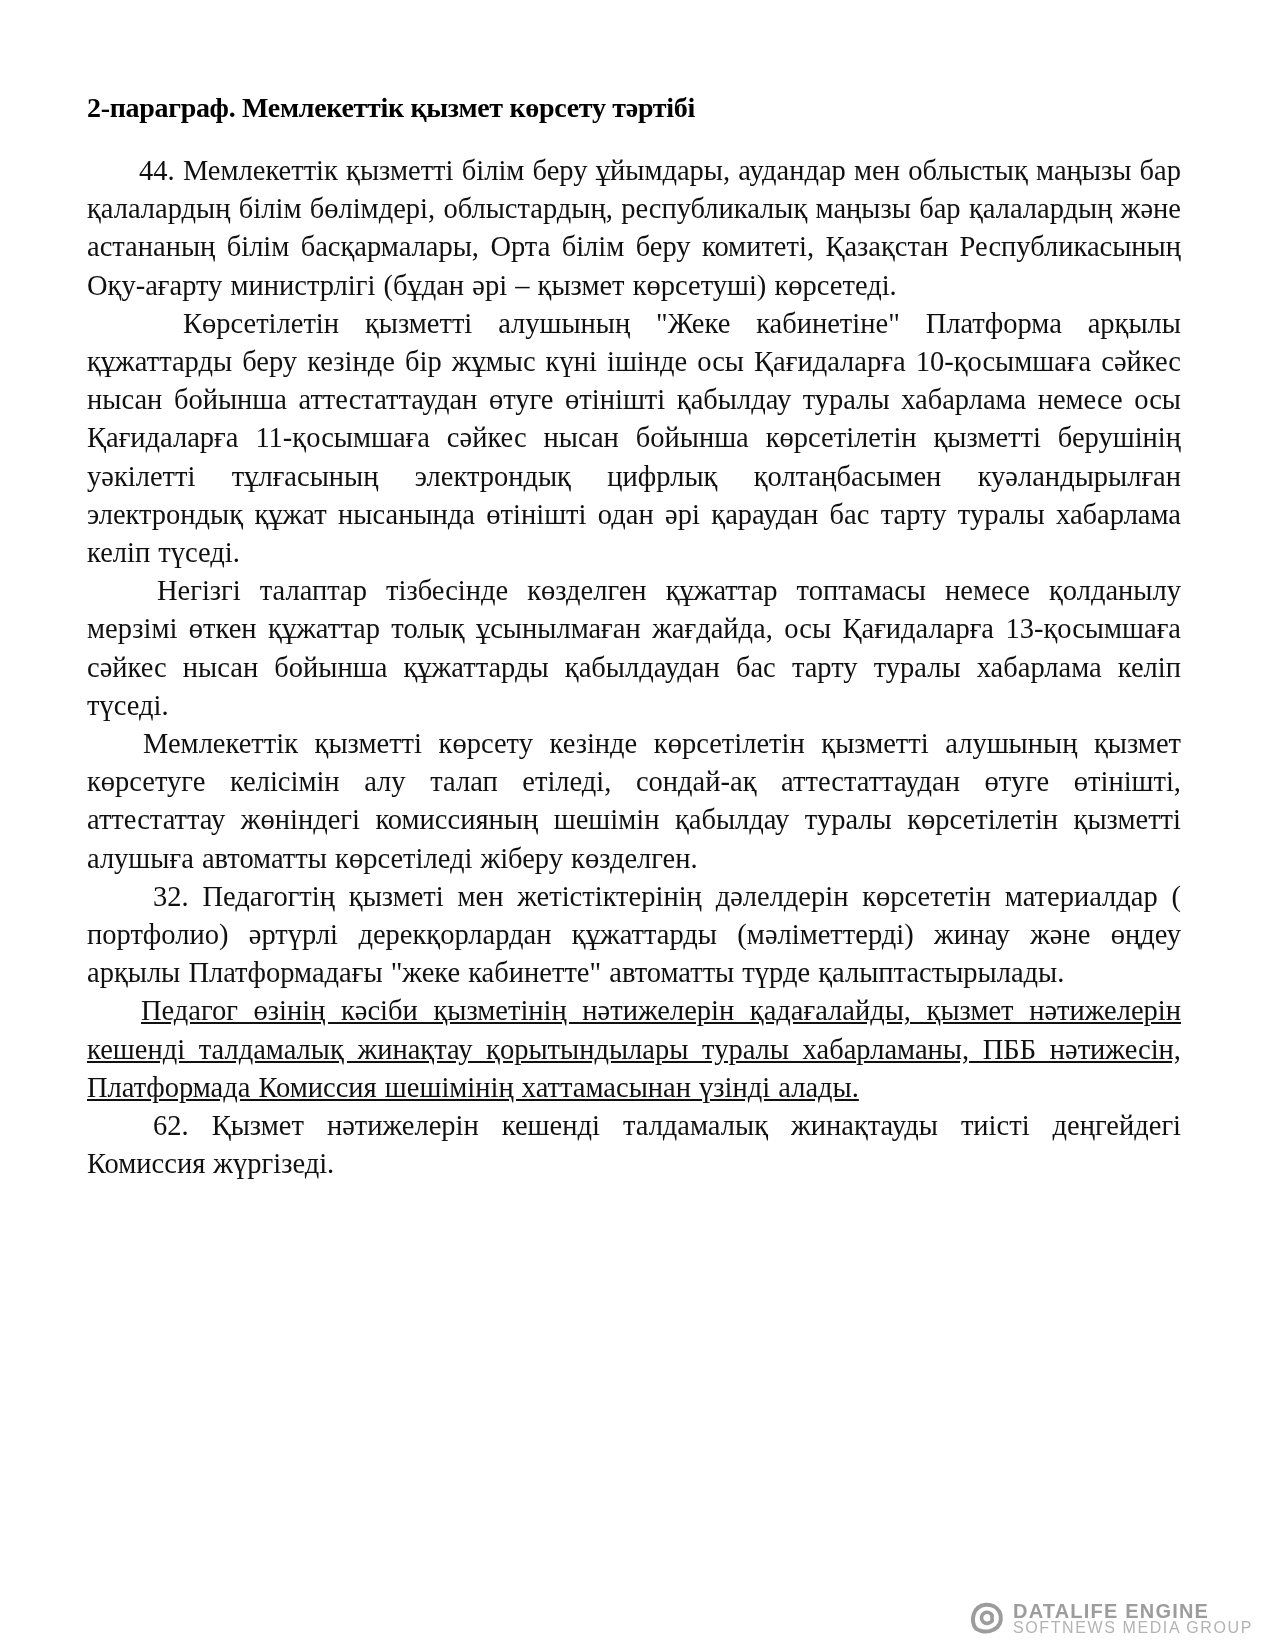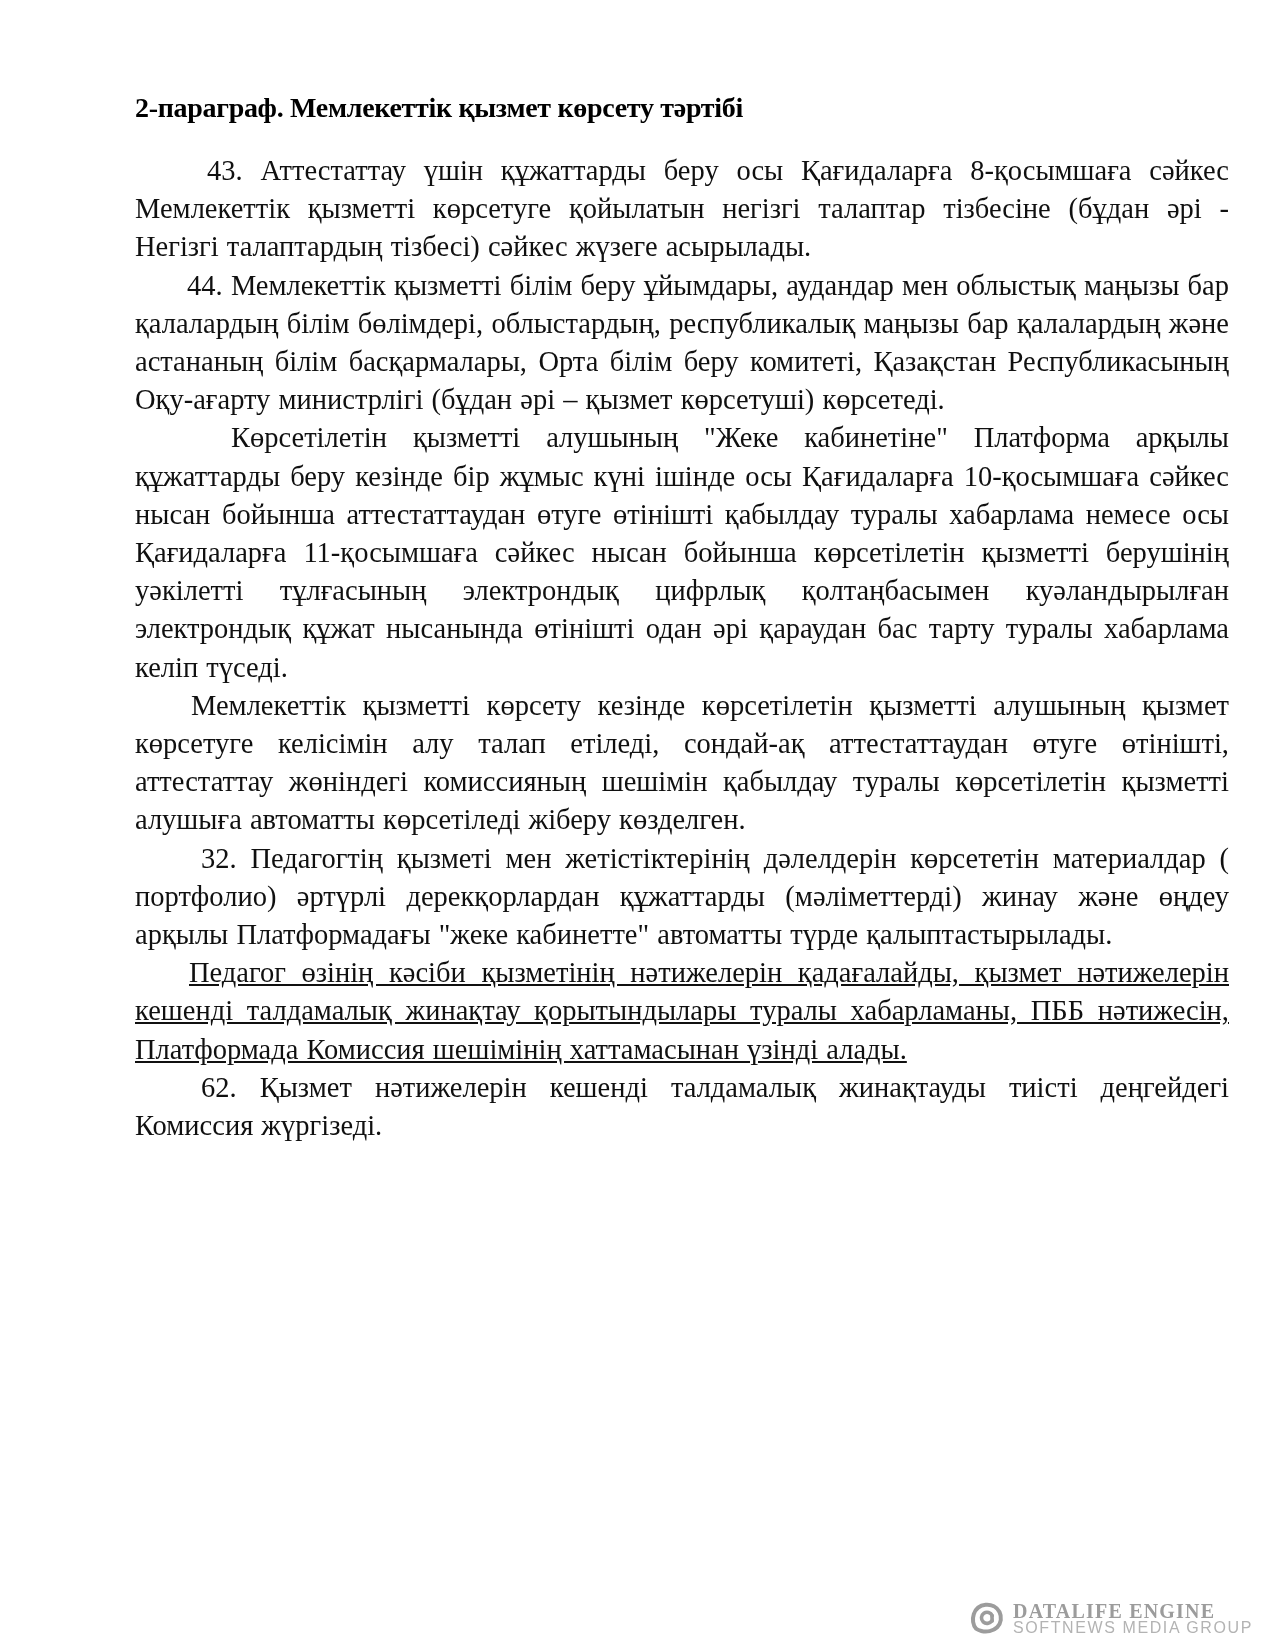--- a/index.html
+++ b/index.html
@@ -14,21 +14,20 @@
     background: #ffffff;
     overflow: hidden;
     font-family: "Liberation Serif", "DejaVu Serif", serif;
     color: #101010;
   }
   .content {
     position: absolute;
     top: 91px;
     left: 87px;
     width: 1094px;
-    margin-left: 48px;
   }
   .doc-heading {
     margin: 0 0 27px 0;
     font-size: 28px;
     line-height: 34px;
     font-weight: bold;
     color: #000000;
     letter-spacing: -0.3px;
   }
   .doc-body p {
@@ -42,21 +41,21 @@
     position: absolute;
     right: 22px;
     bottom: 15px;
     display: flex;
     align-items: center;
     gap: 9px;
   }
   .wm-icon { display: block; }
   .wm-text { display: flex; flex-direction: column; }
   .wm-brand {
-    font-family: Liberation Serif, serif;
+    font-family: Liberation Sans, sans-serif;
     font-size: 20px;
     font-weight: bold;
     letter-spacing: 1.2px;
     color: #9c9c9c;
     line-height: 20px;
     white-space: nowrap;
   }
   .wm-sub {
     font-family: "Liberation Sans", sans-serif;
     font-size: 16px;
@@ -66,23 +65,23 @@
     white-space: nowrap;
   }
 </style>
 </head>
 <body>
 
 <div class="page">
   <div class="content">
     <h1 class="doc-heading">2-параграф. Мемлекеттік қызмет көрсету тәртібі</h1>
     <div class="doc-body">
-        <p style="text-indent: 72px;">43. Аттестаттау үшін құжаттарды беру осы Қағидаларға 8-қосымшаға сәйкес Мемлекеттік қызметті көрсетуге қойылатын негізгі талаптар тізбесіне (бұдан әрі - Негізгі талаптардың тізбесі) сәйкес жүзеге асырылады.</p>
         <p style="text-indent: 52px;">44. Мемлекеттік қызметті білім беру ұйымдары, аудандар мен облыстық маңызы бар қалалардың білім бөлімдері, облыстардың, республикалық маңызы бар қалалардың және астананың білім басқармалары, Орта білім беру комитеті, Қазақстан Республикасының Оқу-ағарту министрлігі (бұдан әрі – қызмет көрсетуші) көрсетеді.</p>
         <p style="text-indent: 96px;">Көрсетілетін қызметті алушының "Жеке кабинетіне" Платформа арқылы құжаттарды беру кезінде бір жұмыс күні ішінде осы Қағидаларға 10-қосымшаға сәйкес нысан бойынша аттестаттаудан өтуге өтінішті қабылдау туралы хабарлама немесе осы Қағидаларға 11-қосымшаға сәйкес нысан бойынша көрсетілетін қызметті берушінің уәкілетті тұлғасының электрондық цифрлық қолтаңбасымен куәландырылған электрондық құжат нысанында өтінішті одан әрі қараудан бас тарту туралы хабарлама келіп түседі.</p>
+        <p style="text-indent: 70px;">Негізгі талаптар тізбесінде көзделген құжаттар топтамасы немесе қолданылу мерзімі өткен құжаттар толық ұсынылмаған жағдайда, осы Қағидаларға 13-қосымшаға сәйкес нысан бойынша құжаттарды қабылдаудан бас тарту туралы хабарлама келіп түседі.</p>
         <p style="text-indent: 56px;">Мемлекеттік қызметті көрсету кезінде көрсетілетін қызметті алушының қызмет көрсетуге келісімін алу талап етіледі, сондай-ақ аттестаттаудан өтуге өтінішті, аттестаттау жөніндегі комиссияның шешімін қабылдау туралы көрсетілетін қызметті алушыға автоматты көрсетіледі жіберу көзделген.</p>
         <p style="text-indent: 66px;">32. Педагогтің қызметі мен жетістіктерінің дәлелдерін көрсететін материалдар ( портфолио) әртүрлі дерекқорлардан құжаттарды (мәліметтерді) жинау және өңдеу арқылы Платформадағы "жеке кабинетте" автоматты түрде қалыптастырылады.</p>
         <p style="text-indent: 54px; text-decoration: underline;">Педагог өзінің кәсіби қызметінің нәтижелерін қадағалайды, қызмет нәтижелерін кешенді талдамалық жинақтау қорытындылары туралы хабарламаны, ПББ нәтижесін, Платформада Комиссия шешімінің хаттамасынан үзінді алады.</p>
         <p style="text-indent: 66px;">62. Қызмет нәтижелерін кешенді талдамалық жинақтауды тиісті деңгейдегі Комиссия жүргізеді.</p>
       </div>
   </div>
 
   <div class="watermark">
     <svg class="wm-icon" width="34" height="34" viewBox="0 0 34 34" aria-hidden="true">
       <path d="M6.2 27.8 C 2.8 24.4, 2.2 18.0, 3.8 13.2 C 5.4 8.3, 9.8 4.4, 15.6 3.8 C 21.4 3.2, 27.0 6.0, 29.5 11.0 C 32.0 16.0, 31.2 22.4, 27.2 26.3 C 23.2 30.2, 16.4 31.4, 11.4 30.0 C 9.2 29.4, 7.4 28.8, 6.2 27.8 Z" fill="none" stroke="#9c9c9c" stroke-width="4" stroke-linejoin="round"></path>

